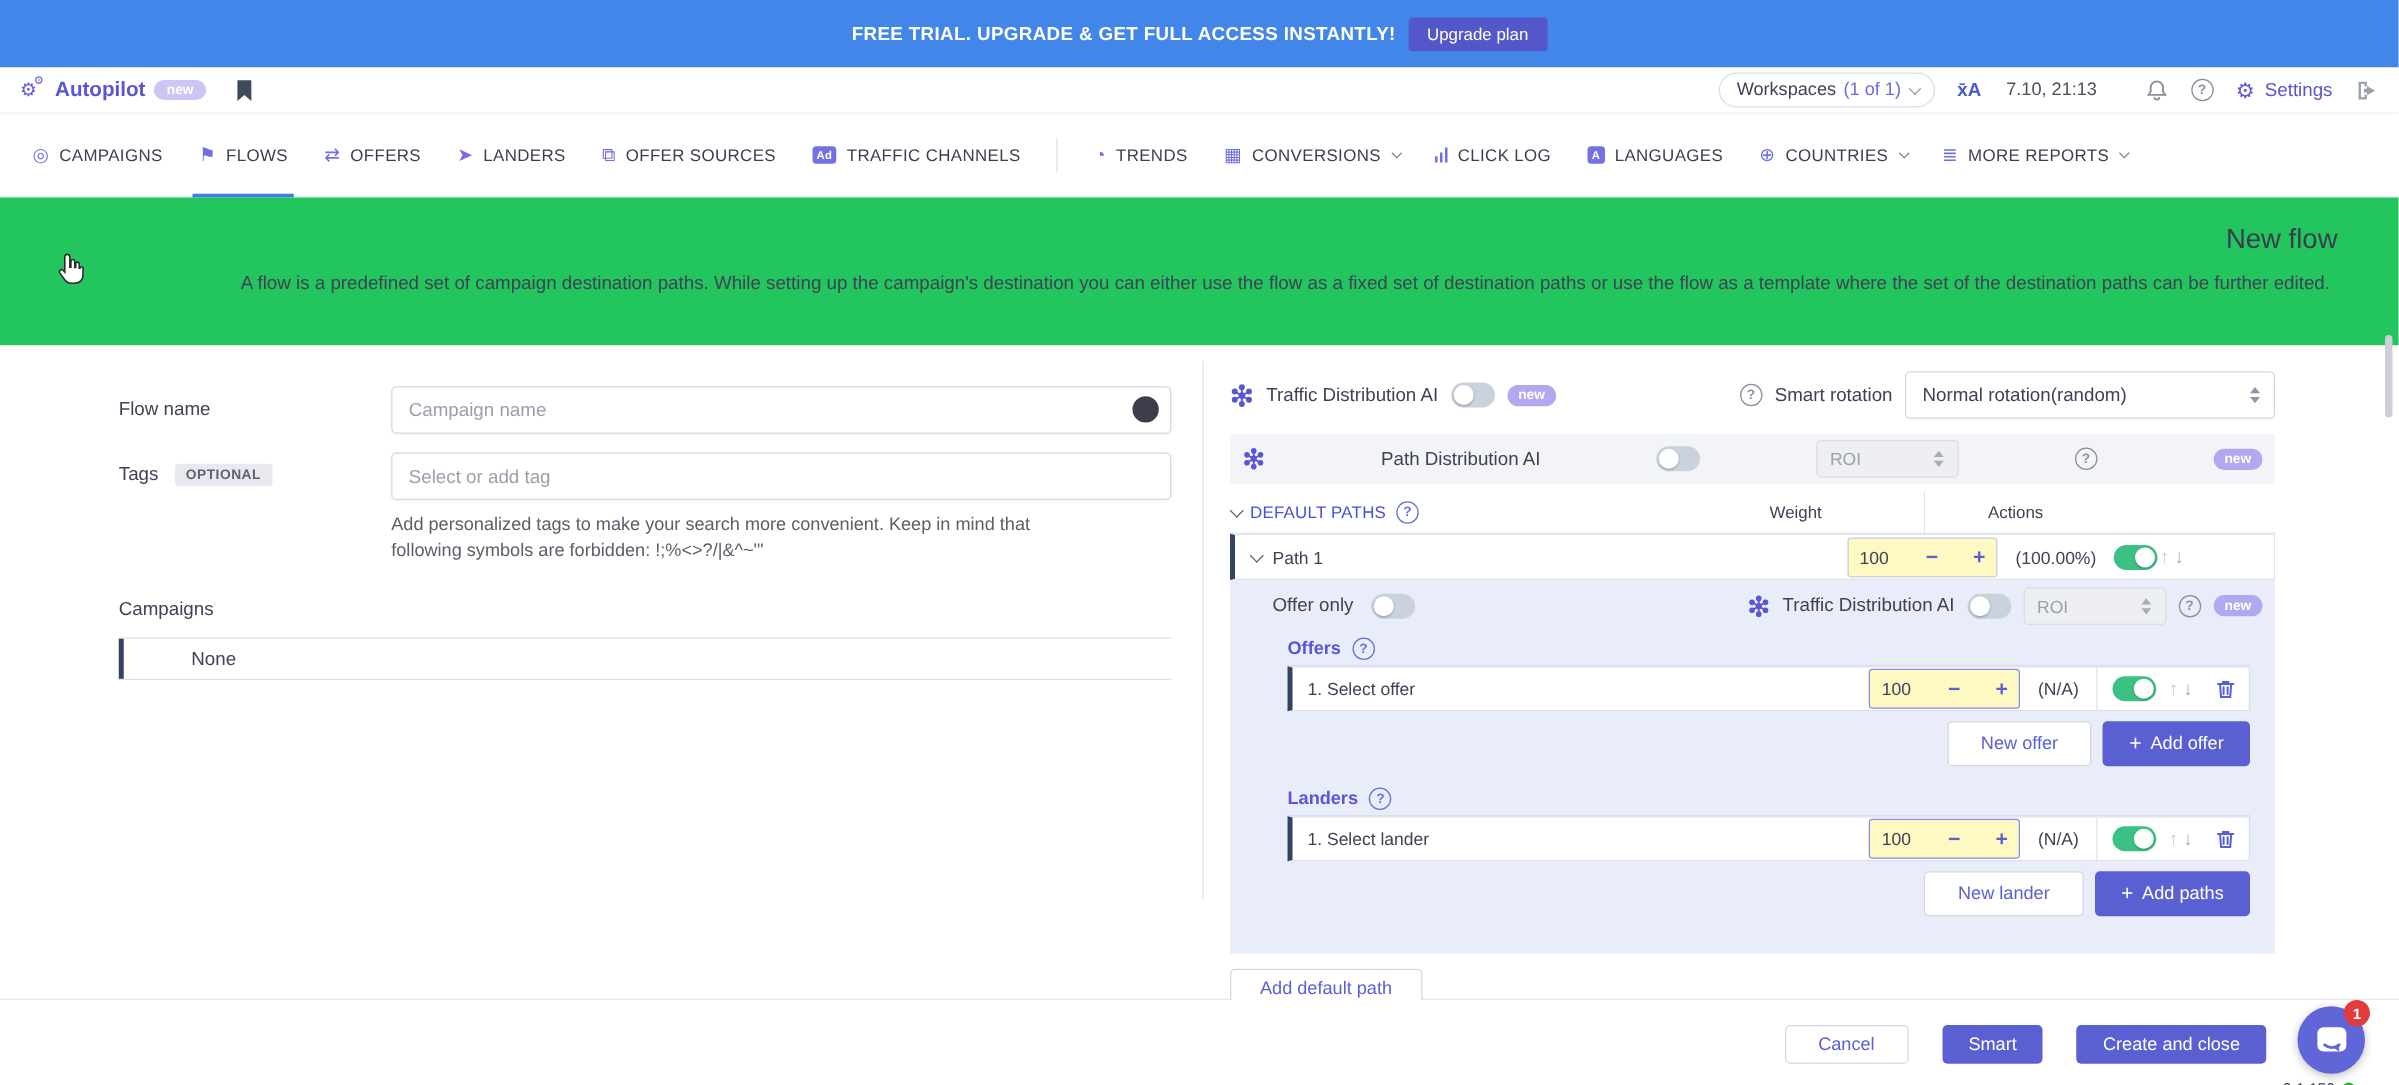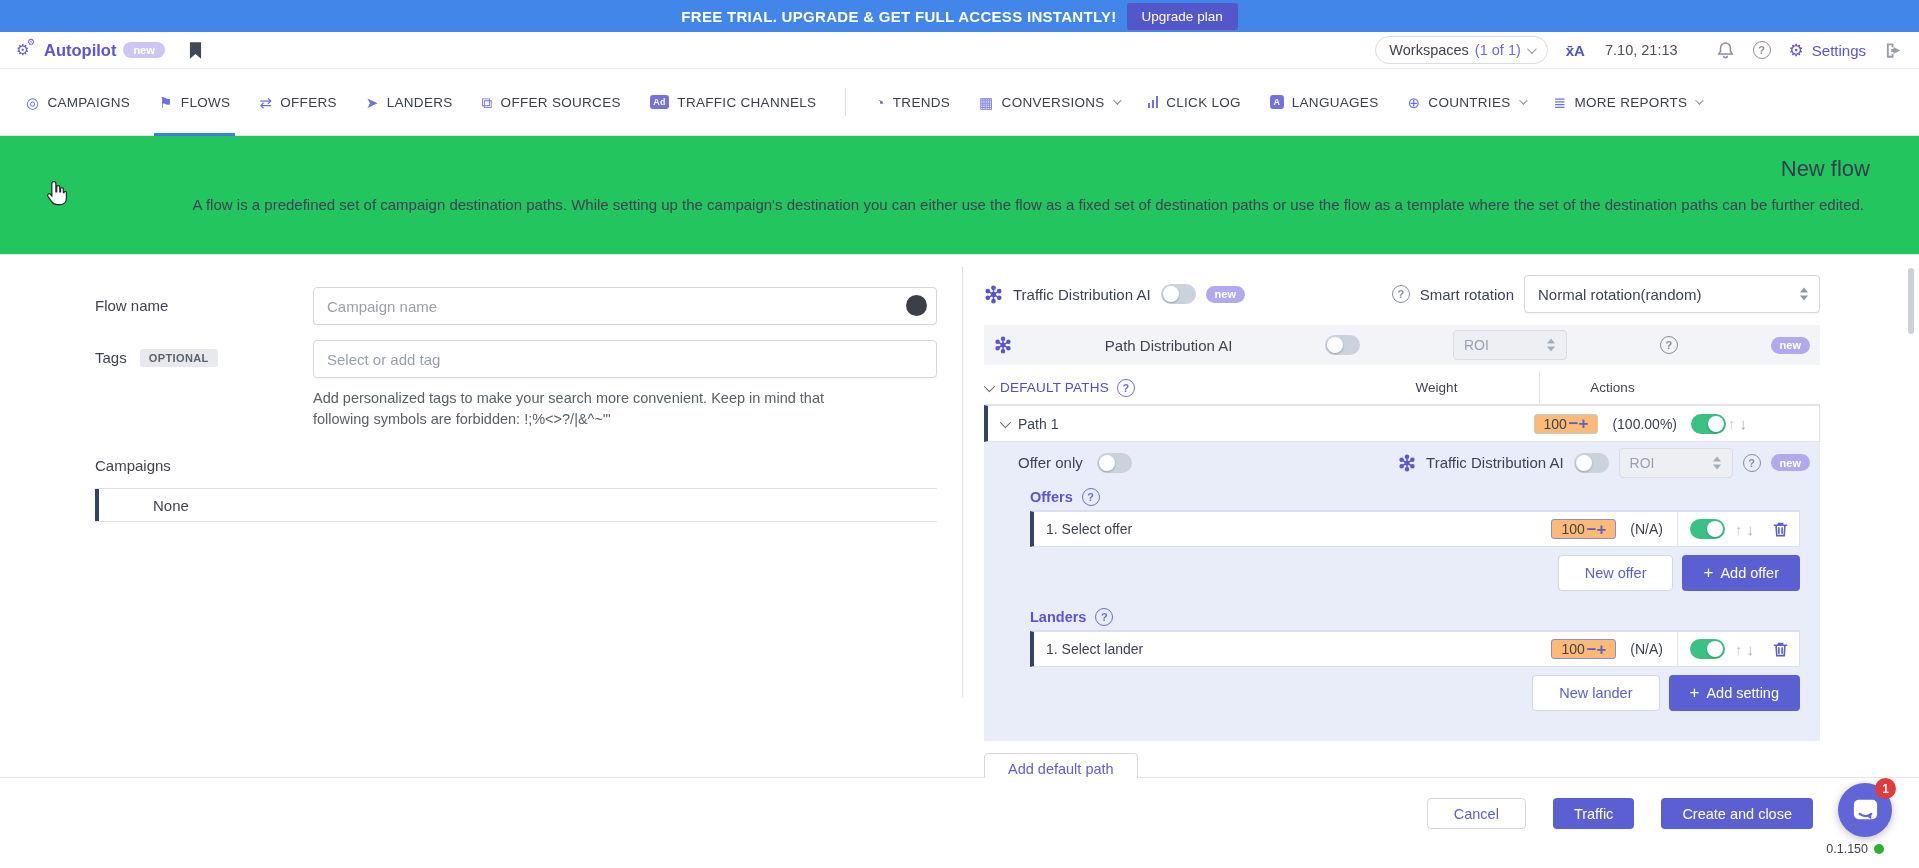--- a/index.html
+++ b/index.html
@@ -1,20 +1,20 @@
 <!DOCTYPE html>
 <html><head>
 <meta charset="utf-8">
 <style>
   * { margin:0; padding:0; box-sizing:border-box; }
   html,body { width:1919px; height:868px; overflow:hidden; }
   body { font-family:"Liberation Sans", sans-serif; color:#3f4254; background:#fff; position:relative; font-size:15px; }
 
   
-  .banner { height:32px; background:#4286e9; display:flex; align-items:center; justify-content:center; gap:10px; }
+  .banner { height:54px; background:#4286e9; display:flex; align-items:center; justify-content:center; gap:10px; }
   .banner-text { color:#fff; font-size:15px; font-weight:700; letter-spacing:.3px; }
   .upgrade-btn { background:#5357c9; color:#fff; font-size:13.5px; padding:6px 15px; border-radius:3px; border:none; cursor:pointer; }
 
   
   .header { height:37px; display:flex; align-items:center; padding:0 16px; border-bottom:1px solid #ecedf1; background:#fff; }
   .logo-gears { position:relative; color:#5f5bd6; font-size:15px; width:24px; }
   .logo-gears .g2 { position:absolute; top:-4px; left:11px; font-size:9px; }
   .app-name { color:#5a55d2; font-weight:700; font-size:16.5px; margin-left:4px; }
   .app-badge { background:#ccc6f4; color:#fff; font-size:11px; font-weight:700; padding:2px 10px; border-radius:10px; margin-left:7px; }
   .bookmark { margin-left:24px; display:flex; }
@@ -84,21 +84,21 @@
   .help-blue { border-color:#6672d8; color:#6672d8; }
   .tbl-head { display:flex; align-items:center; height:34px; border-bottom:1px solid #e2e4ec; }
   .tbl-title { color:#4a4fd0; font-weight:400; font-size:13.5px; letter-spacing:.2px; margin:0 8px; }
   .row-chev { width:8px; height:8px; border-right:1.7px solid #5c6370; border-bottom:1.7px solid #5c6370; transform:rotate(45deg) translateY(-2px); flex:none; }
   .wh { width:205px; text-align:center; font-size:13.5px; }
   .th-sep { width:1px; height:34px; background:#e2e4ec; }
   .ah { width:145px; text-align:center; font-size:13.5px; margin-right:135px; }
   .hspread { flex:1; }
   .path-row { display:flex; align-items:center; height:37px; border:1px solid #dfe2ea; border-left:4px solid #334361; background:#fff; padding-left:12px; font-size:14px; }
   .path-row .name { margin-left:10px; }
-  .wbox { display:flex; align-items:center; height:20px; border:1px solid #c6cbdb; border-radius:3px; padding:0 9px; gap:0; background:#fdba74; }
+  .wbox { display:flex; align-items:center; height:32px; border:1px solid #c6cbdb; border-radius:3px; padding:0 9px; gap:28px; background:#fef9c3; }
   .wbox.purple { border-color:#888ce8; }
   .wnum { font-size:14px; min-width:25px; }
   .wsign { color:#5a60d3; font-size:17px; font-weight:700; line-height:1; cursor:pointer; }
   .share { font-size:14px; margin:0 14px; }
   .arr { font-size:15px; margin:0 2px; }
   .arr.up { color:#c6cbd5; } .arr.dn { color:#a2aab8; }
   .mr-path { margin-right:72px; }
   .path-details { background:#e9ecf9; padding-bottom:18px; }
   .offeronly-row { height:41px; display:flex; align-items:center; padding:0 10px 0 34px; }
   .oo-left { display:flex; align-items:center; gap:14px; }
@@ -458,33 +458,33 @@
           <span class="trash">
               <svg width="17" height="17">
                 <use href="#sym-trash"></use>
               </svg>
             </span>
         </div>
         <div class="btn-row">
           <button class="btn-outline">New lander</button>
           <button class="btn-primary">
               <span class="btn-plus">+</span>
-              <span>Add setting</span>
+              <span>Add paths</span>
             </button>
         </div>
       </div>
     </div>
 
     <button class="btn-outline add-path-btn">Add default path</button>
   </div>
 </div>
 
 <div class="footer">
   <button class="btn-outline">Cancel</button>
-  <button class="btn-primary">Traffic</button>
+  <button class="btn-primary">Smart</button>
   <button class="btn-primary">Create and close</button>
   <div class="chat-bubble">
     <svg width="29" height="29">
         <use href="#sym-chat"></use>
       </svg>
     <span class="chat-badge">1</span>
   </div>
   <div class="version">
     <span>0.1.150</span>
     <span class="online-dot"></span>

